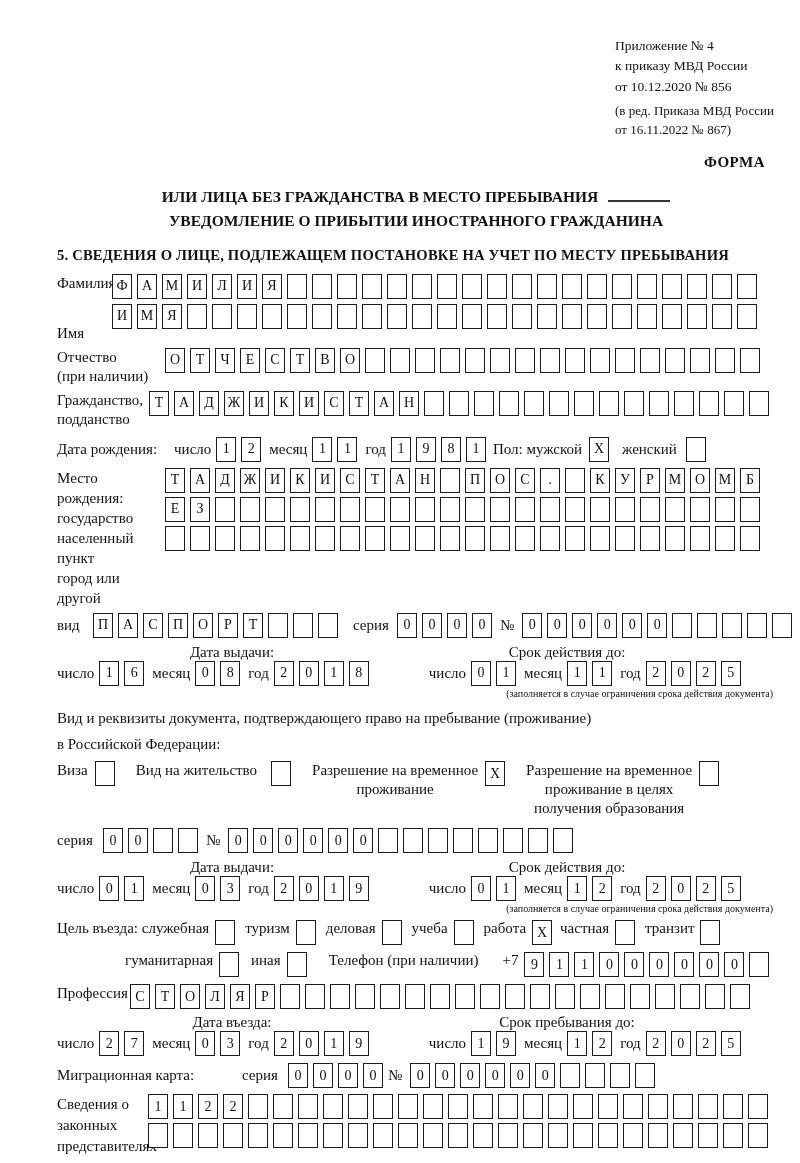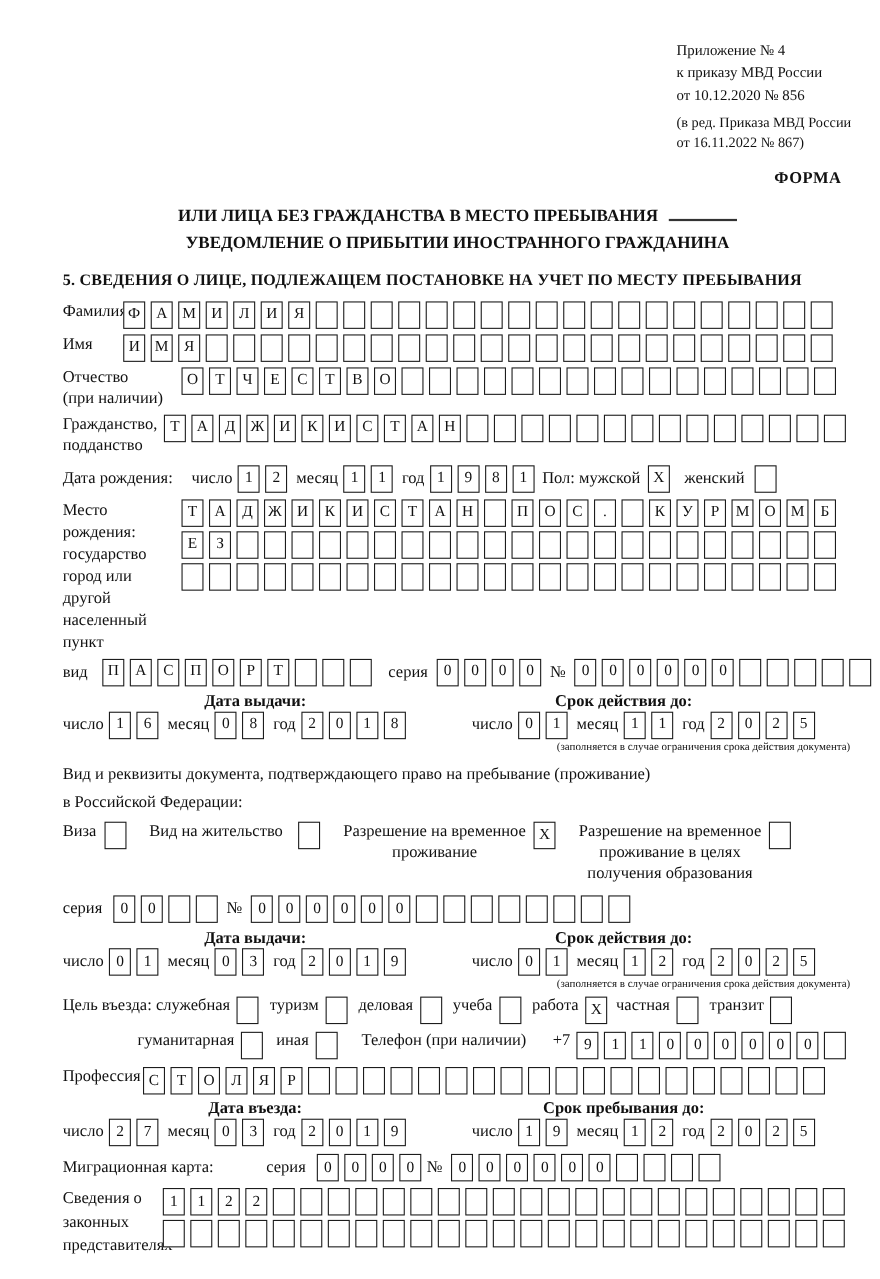--- a/index.html
+++ b/index.html
@@ -20,21 +20,21 @@
   .dg{display:inline-flex;align-items:center;}
   .dg .lab{margin:0 5px 0 3px;white-space:nowrap;}
   .hdr{margin-left:558px;font-size:13.5px;line-height:1.5;}
   .hdr .small{font-size:13px;}
   .hdr .gap{height:4px;}
   .forma{font-weight:bold;text-align:right;padding-right:10px;margin-top:14px;font-size:15px;letter-spacing:.5px;}
   .title{margin-top:14px;text-align:center;font-weight:bold;font-size:15.5px;line-height:1.55;white-space:nowrap;}
   .title-underline{display:inline-block;width:62px;border-bottom:2px solid #333;margin-left:10px;vertical-align:baseline;height:14px;}
   .sect{margin-top:14px;margin-bottom:10px;font-weight:bold;font-size:14.6px;white-space:nowrap;letter-spacing:.2px;}
   .center-bold{text-align:center;font-weight:bold;margin:2px 0 4px 0;}
-  .datelabels{display:flex;margin-top:0;font-weight:bold;}
+  .datelabels{display:flex;margin-top:0;}
   .datelabels .dl-left{width:350px;text-align:center;}
   .datelabels .dl-right{width:320px;text-align:center;}
   .datesrow{display:flex;align-items:center;margin-bottom:2px;}
   .datesrow .right-group{margin-left:52px;}
   .note-right{text-align:right;font-size:10px;margin:1px 2px 6px 0;}
   .intro{line-height:1.75;}
   .optrow{display:flex;align-items:flex-start;margin:4px 0 10px 0;}
   .opt{display:flex;align-items:flex-start;margin-right:16px;}
   .opt .olbl{margin-right:7px;line-height:19px;}
   .opt .center{text-align:center;}
@@ -91,21 +91,21 @@
         <span class="box"></span>
         <span class="box"></span>
         <span class="box"></span>
         <span class="box"></span>
         <span class="box"></span>
         <span class="box"></span>
       </span>
   </div>
 
   <div class="row">
-    <div class="lblcol" style="width:55px;">Имя</div>
+    <div class="lblcol" style="width:55px;margin-top:20px;">Имя</div>
     <span class="boxrow">
         <span class="box">И</span>
         <span class="box">М</span>
         <span class="box">Я</span>
         <span class="box"></span>
         <span class="box"></span>
         <span class="box"></span>
         <span class="box"></span>
         <span class="box"></span>
         <span class="box"></span>
@@ -220,22 +220,22 @@
     <span style="margin-left:2px;margin-right:7px;">Пол: мужской</span>
     <span class="box">X</span>
     <span style="margin-left:8px;margin-right:9px;text-align:right;">женский</span>
     <span class="box"></span>
   </div>
 
   <div class="row">
     <div class="lblcol" style="width:108px;line-height:20px;">
       <div>Место рождения:</div>
       <div>государство</div>
+      <div>населенный пункт</div>
       <div>город или другой</div>
-      <div>населенный пункт</div>
     </div>
     <div class="stack">
       <span class="boxrow">
           <span class="box">Т</span>
           <span class="box">А</span>
           <span class="box">Д</span>
           <span class="box">Ж</span>
           <span class="box">И</span>
           <span class="box">К</span>
           <span class="box">И</span>

